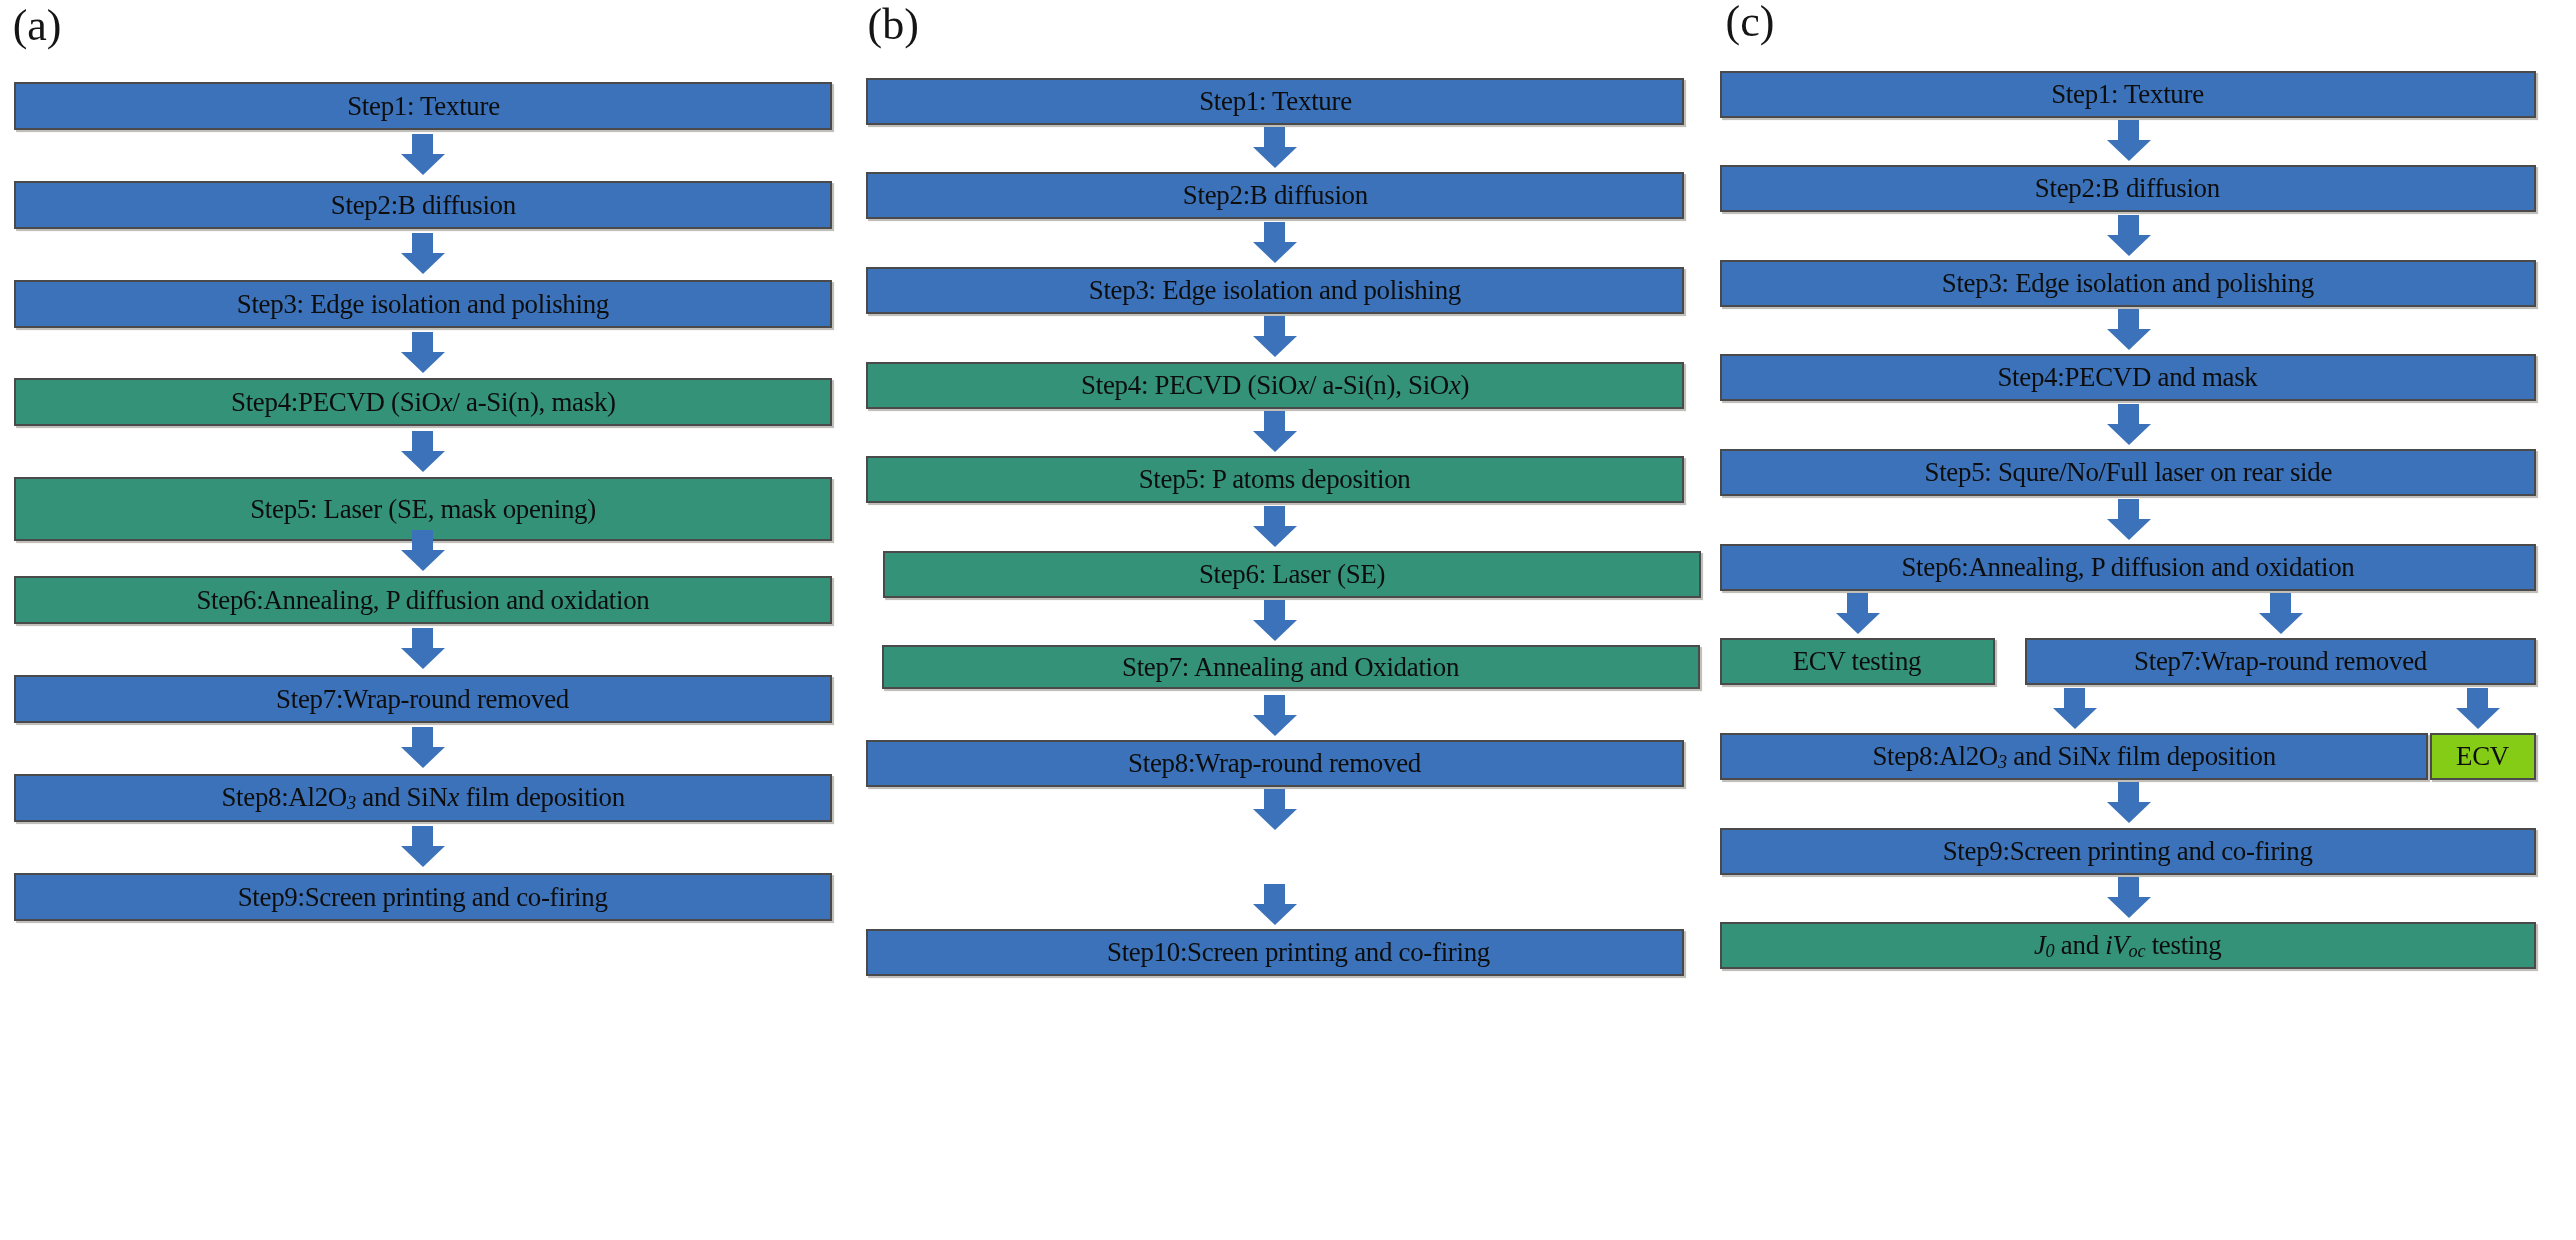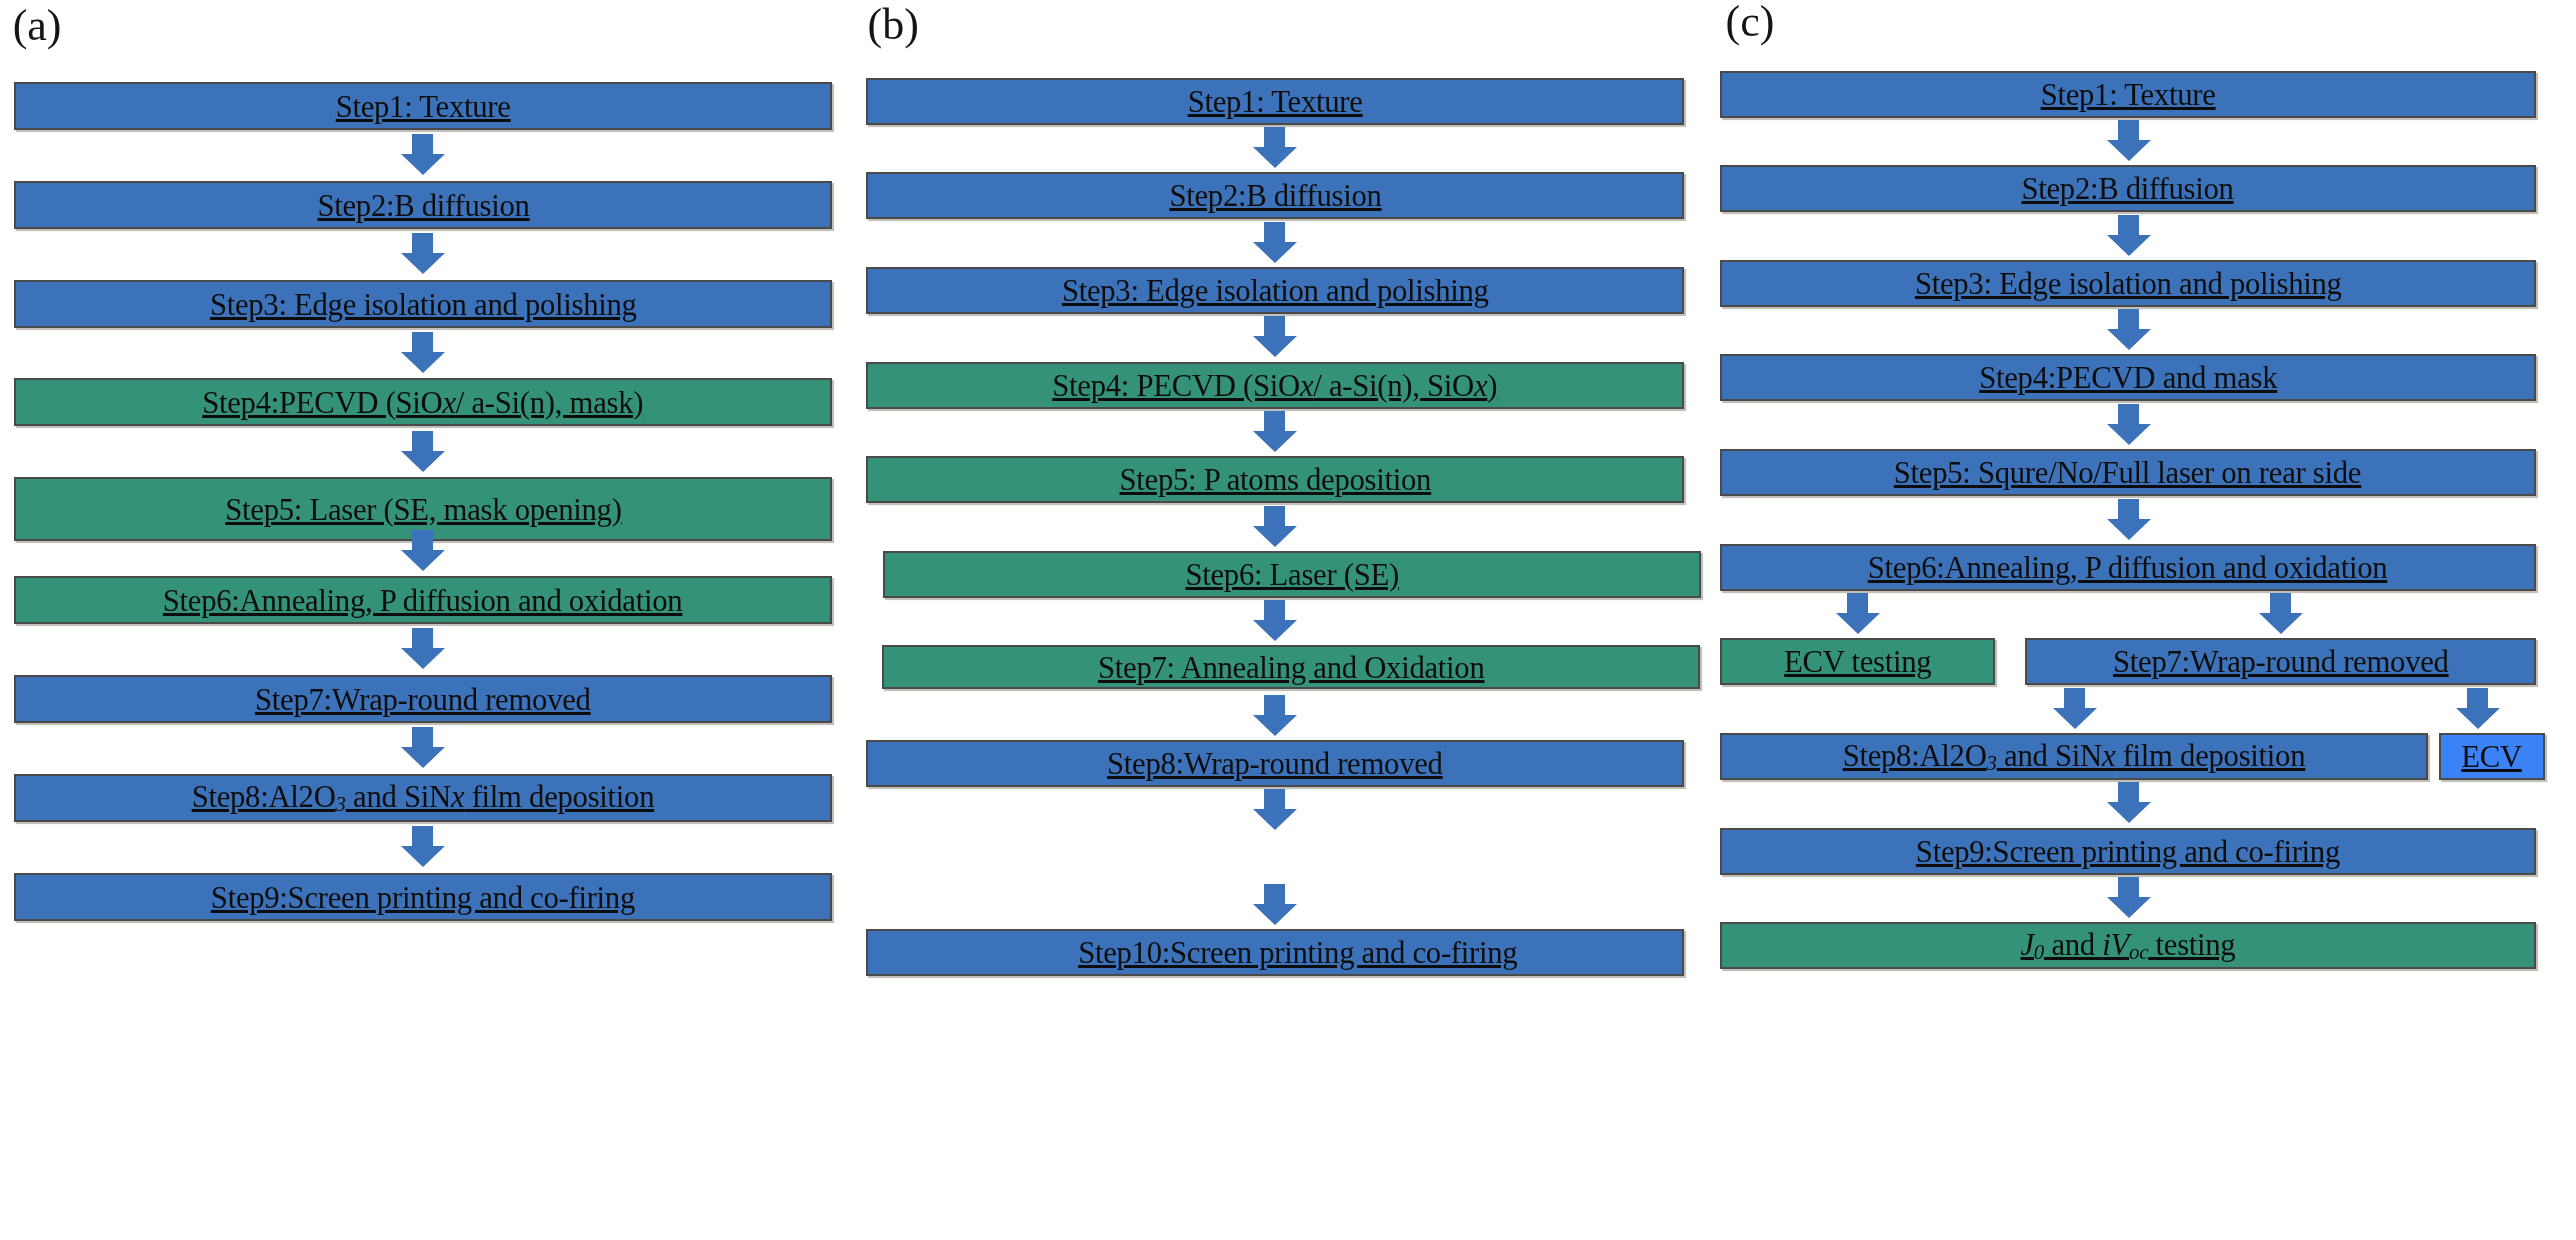--- a/index.html
+++ b/index.html
@@ -31,32 +31,31 @@
   }
 
   .node {
     position: absolute;
     box-sizing: border-box;
     border: 2.1px solid #4a4a4a;
     display: flex;
     align-items: center;
     justify-content: center;
     color: #0d0d0d;
-    font-size: 32px;
+    font-size: 28px;
     line-height: 1.02;
     letter-spacing: -0.3px;
     white-space: nowrap;
     text-align: center;
     box-shadow: 2.1px 2.1px 0 rgba(120,110,100,0.45);
     font-family: "Liberation Serif", "DejaVu Serif", serif;
-    text-decoration: underline;
   }
   .node.blue  { background: #3b72b9; }
   .node.green { background: #339278; }
-  .node.green-light { background: #3b82f6; margin-left: 9px; }
+  .node.green-light { background: #84cc16; }
 
   .node .lbl { display: inline-block; transform: scaleX(0.96); }
 
   .node em.ital {
     font-style: italic;
     font-family: "Liberation Serif", "DejaVu Serif", serif;
   }
   .node sub.sb {
     font-size: 0.68em;
     vertical-align: -0.18em;

